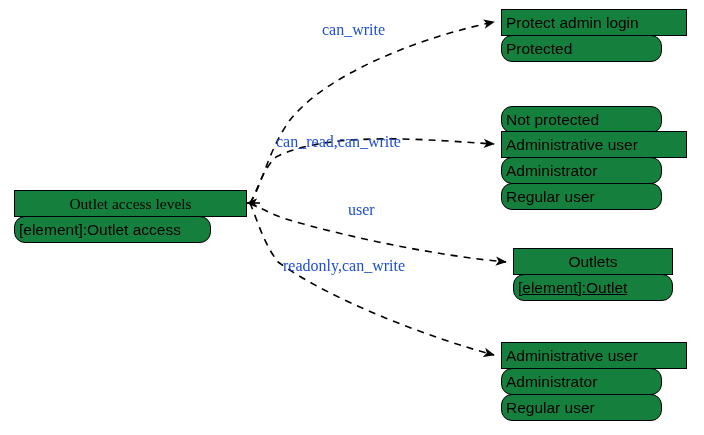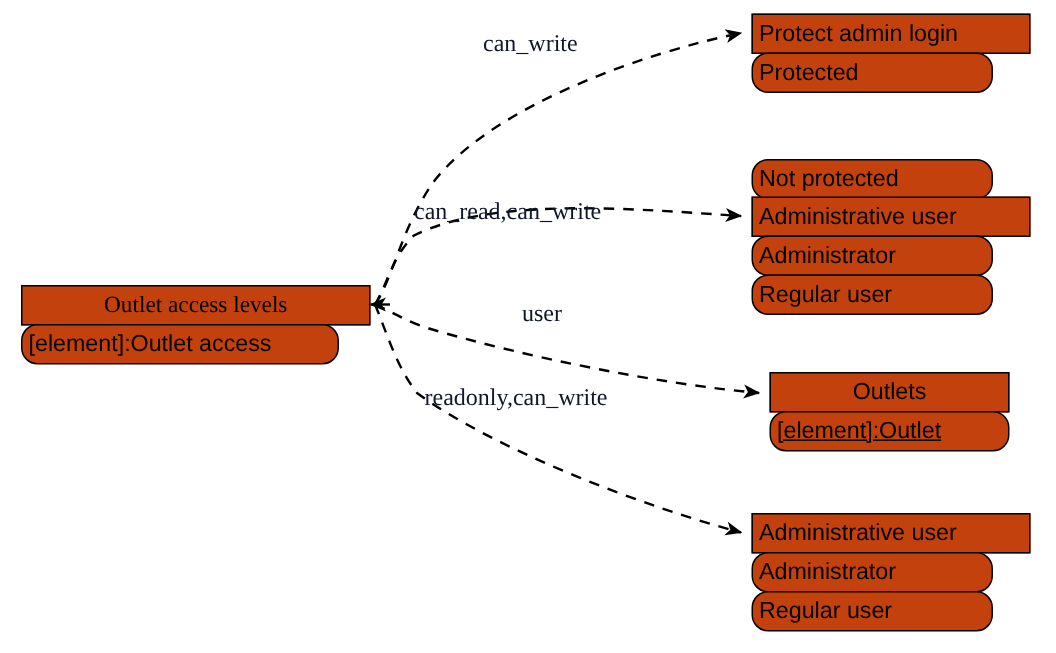--- a/index.html
+++ b/index.html
@@ -23,21 +23,21 @@
     height: 435px;
   }
   .node {
     position: absolute;
     box-sizing: border-box;
   }
   .row {
     position: absolute;
     box-sizing: border-box;
     border: 1px solid #000000;
-    background: #c2410c;
+    background: #15803d;
     font-size: 15.5px;
     color: #000000;
     line-height: 1;
     display: flex;
     align-items: center;
     white-space: nowrap;
     overflow: hidden;
   }
   .row.head {
     justify-content: flex-start;
@@ -49,21 +49,21 @@
   }
   .row.body {
     justify-content: flex-start;
     padding-left: 4px;
     border-radius: 11px;
   }
   .edge-label {
     position: absolute;
     font-family: "Liberation Serif", serif;
     font-size: 16px;
-    color: #0f172a;
+    color: #1d4ed8;
     white-space: nowrap;
     line-height: 1;
   }
 </style>
 </head>
 <body>
 
 <div id="canvas">
 
   <svg id="edges" viewBox="0 0 704 435" xmlns="http://www.w3.org/2000/svg">
@@ -110,15 +110,15 @@
 
   <div id="label-layer">
       <div class="edge-label" style="left: 322px; top: 22px;">can_write</div>
       <div class="edge-label" style="left: 276px; top: 134px;">can_read,can_write</div>
       <div class="edge-label" style="left: 348px; top: 202px;">user</div>
       <div class="edge-label" style="left: 283px; top: 258px;">readonly,can_write</div>
     </div>
 
 <div class="node" style="left: 14px; top: 190px;">
       <div class="row head center" style="left: 0px; top: 0px; width: 233px; height: 27px; font-family: Liberation Serif, serif;">Outlet access levels</div>
-      <div class="row body" style="left: 0px; top: 26px; width: 212px; height: 27px;">[element]:Outlet access</div>
+      <div class="row body" style="left: 0px; top: 26px; width: 197px; height: 27px;">[element]:Outlet access</div>
     </div>
   </div>
 
 </body></html>

